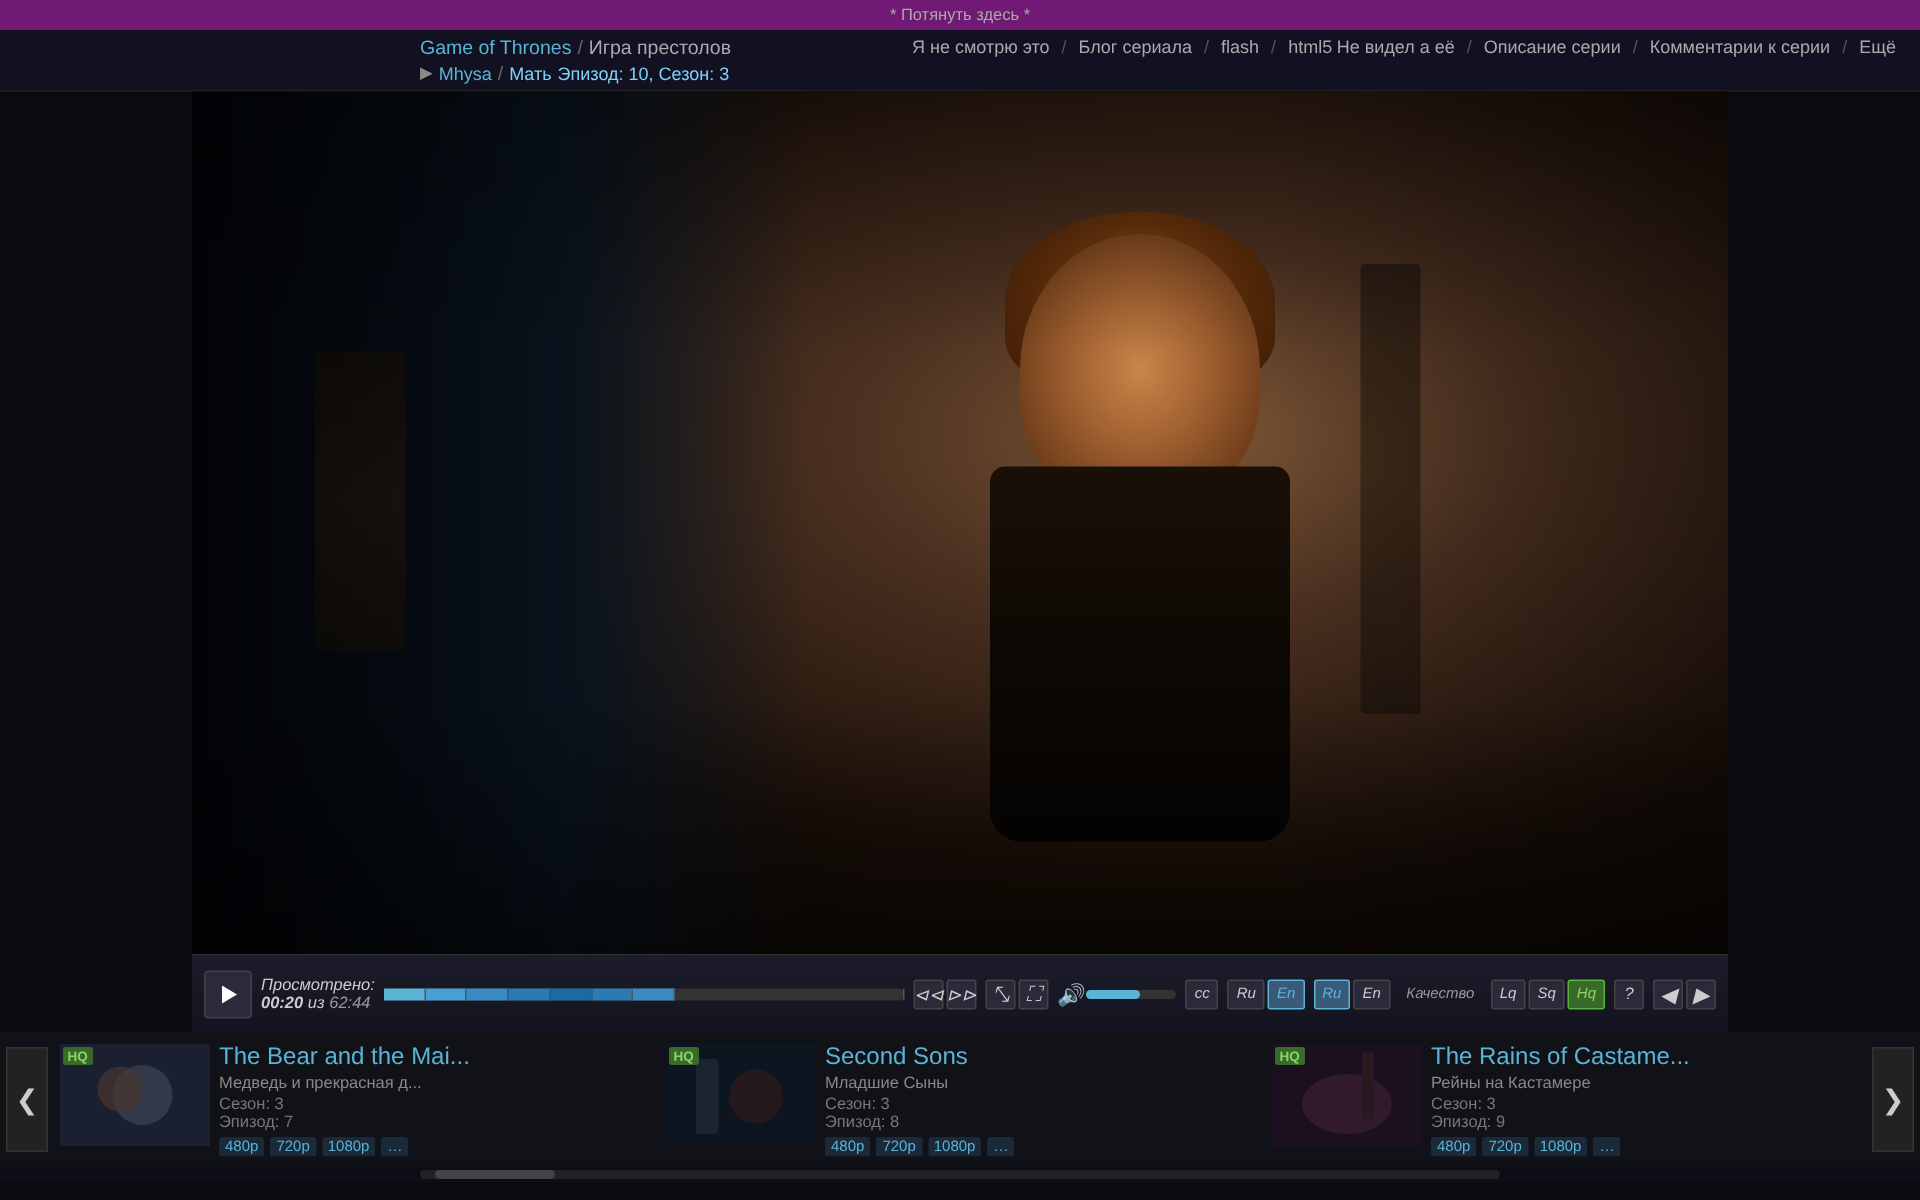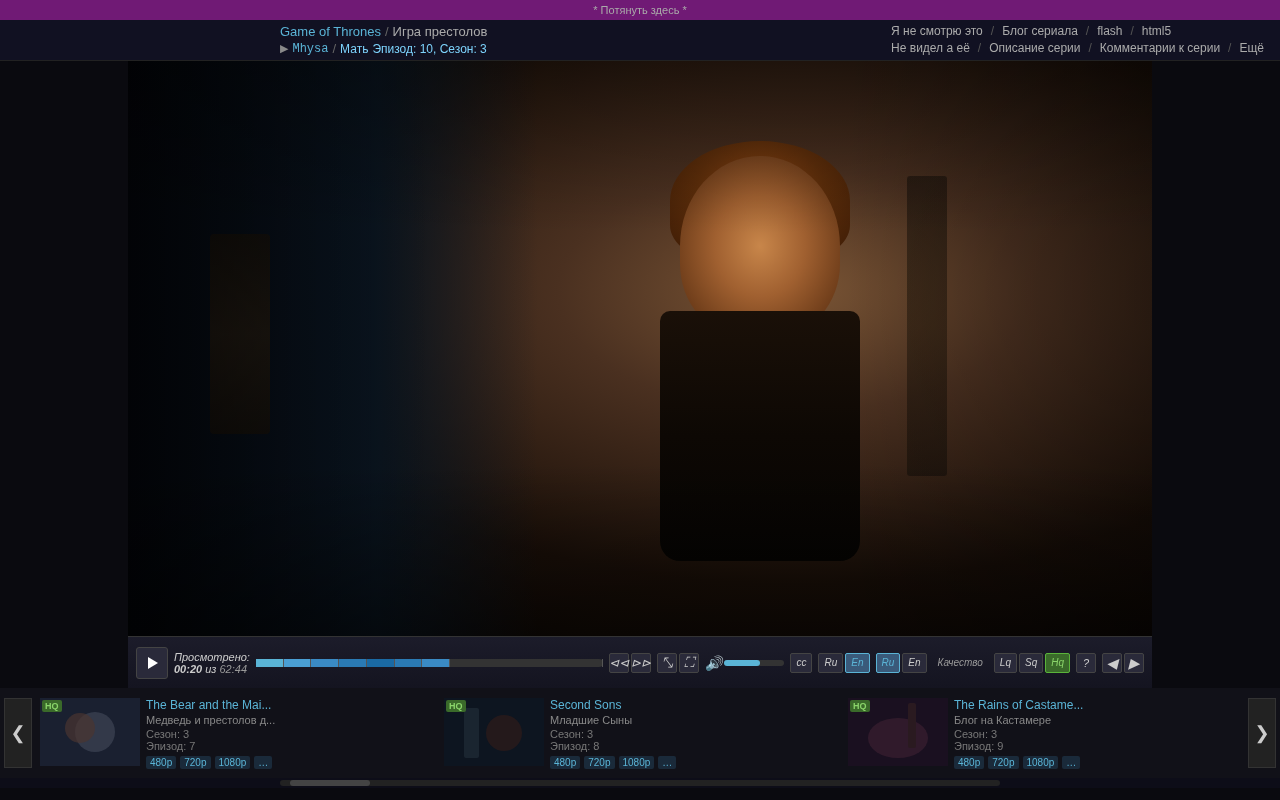--- a/index.html
+++ b/index.html
@@ -58,30 +58,29 @@
       align-items: center;
       gap: 4px;
       font-size: 12px;
       color: #aaa;
       margin-top: 2px;
     }
     .episode-title-link {
       color: #5ab4d6;
       text-decoration: none;
       font-size: 12px;
-      font-family: Liberation Mono, monospace;
     }
     .episode-subtitle {
       color: #7dd3fc;
       font-size: 12px;
     }
 
     #header-right {
       display: flex;
-      flex-direction: column;
+      flex-direction: row;
       align-items: flex-start;
       gap: 3px;
     }
     .header-links {
       display: flex;
       gap: 8px;
       font-size: 12px;
     }
     .header-links a {
       color: #aaa;
@@ -435,21 +434,21 @@
     
     .thumb-1 { background: linear-gradient(135deg, #2a3040 0%, #1a2030 100%); }
     .thumb-2 { background: linear-gradient(135deg, #1a2030 0%, #0a1020 100%); }
     .thumb-3 { background: linear-gradient(135deg, #302030 0%, #201020 100%); }
 
     .carousel-info {
       flex: 1;
       min-width: 0;
     }
     .carousel-ep-title {
-      font-size: 12px;
+      font-size: 16px;
       color: #5ab4d6;
       white-space: nowrap;
       overflow: hidden;
       text-overflow: ellipsis;
     }
     .carousel-ep-subtitle {
       font-size: 11px;
       color: #888;
       white-space: nowrap;
       overflow: hidden;
@@ -664,21 +663,21 @@
         <span class="thumb-hq-badge">HQ</span>
         
         <svg width="100" height="68" viewBox="0 0 100 68">
           <rect width="100" height="68" fill="#1a2030"></rect>
           <circle cx="55" cy="34" r="20" fill="#3a4050" opacity="0.8"></circle>
           <circle cx="40" cy="30" r="15" fill="#4a3530" opacity="0.7"></circle>
         </svg>
       </div>
       <div class="carousel-info">
         <div class="carousel-ep-title">The Bear and the Mai...</div>
-        <div class="carousel-ep-subtitle">Медведь и престолов д...</div>
+        <div class="carousel-ep-subtitle">Медведь и прекрасная д...</div>
         <div class="carousel-ep-meta">
           <span>Сезон: 3</span><br>
           <span>Эпизод: 7</span>
         </div>
         <div class="carousel-ep-links">
           <span class="carousel-ep-link">480p</span>
           <span class="carousel-ep-link">720p</span>
           <span class="carousel-ep-link">1080p</span>
           <span class="carousel-ep-link">…</span>
         </div>
@@ -714,21 +713,21 @@
       <div class="carousel-thumb thumb-3">
         <span class="thumb-hq-badge">HQ</span>
         <svg width="100" height="68" viewBox="0 0 100 68">
           <rect width="100" height="68" fill="#1a1020"></rect>
           <ellipse cx="50" cy="40" rx="30" ry="20" fill="#3a2030" opacity="0.7"></ellipse>
           <rect x="60" y="5" width="8" height="45" fill="#2a1a20" rx="2"></rect>
         </svg>
       </div>
       <div class="carousel-info">
         <div class="carousel-ep-title">The Rains of Castame...</div>
-        <div class="carousel-ep-subtitle">Блог на Кастамере</div>
+        <div class="carousel-ep-subtitle">Рейны на Кастамере</div>
         <div class="carousel-ep-meta">
           <span>Сезон: 3</span><br>
           <span>Эпизод: 9</span>
         </div>
         <div class="carousel-ep-links">
           <span class="carousel-ep-link">480p</span>
           <span class="carousel-ep-link">720p</span>
           <span class="carousel-ep-link">1080p</span>
           <span class="carousel-ep-link">…</span>
         </div>

